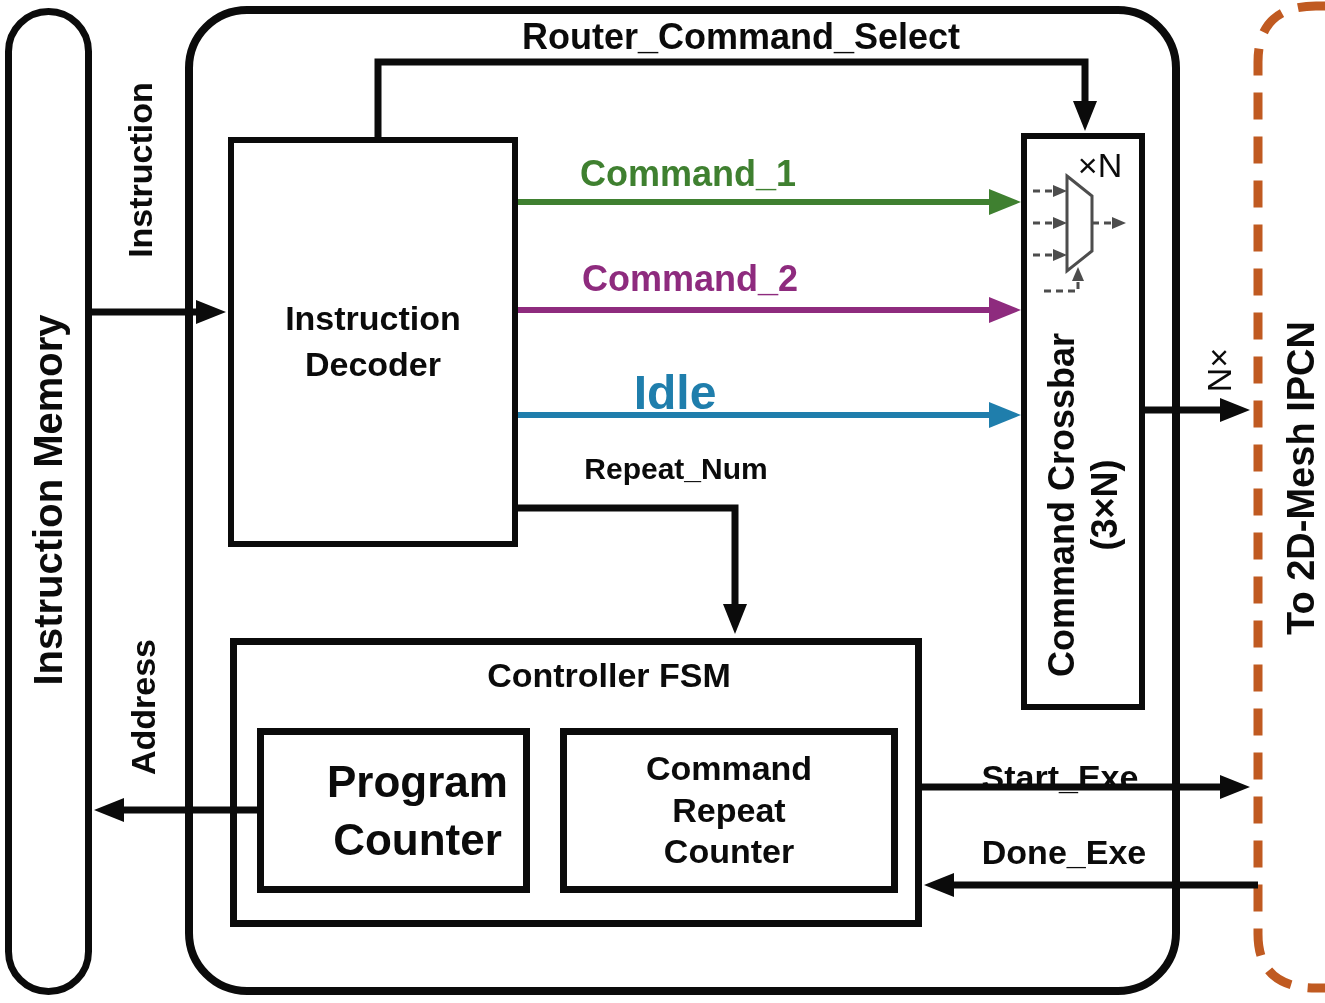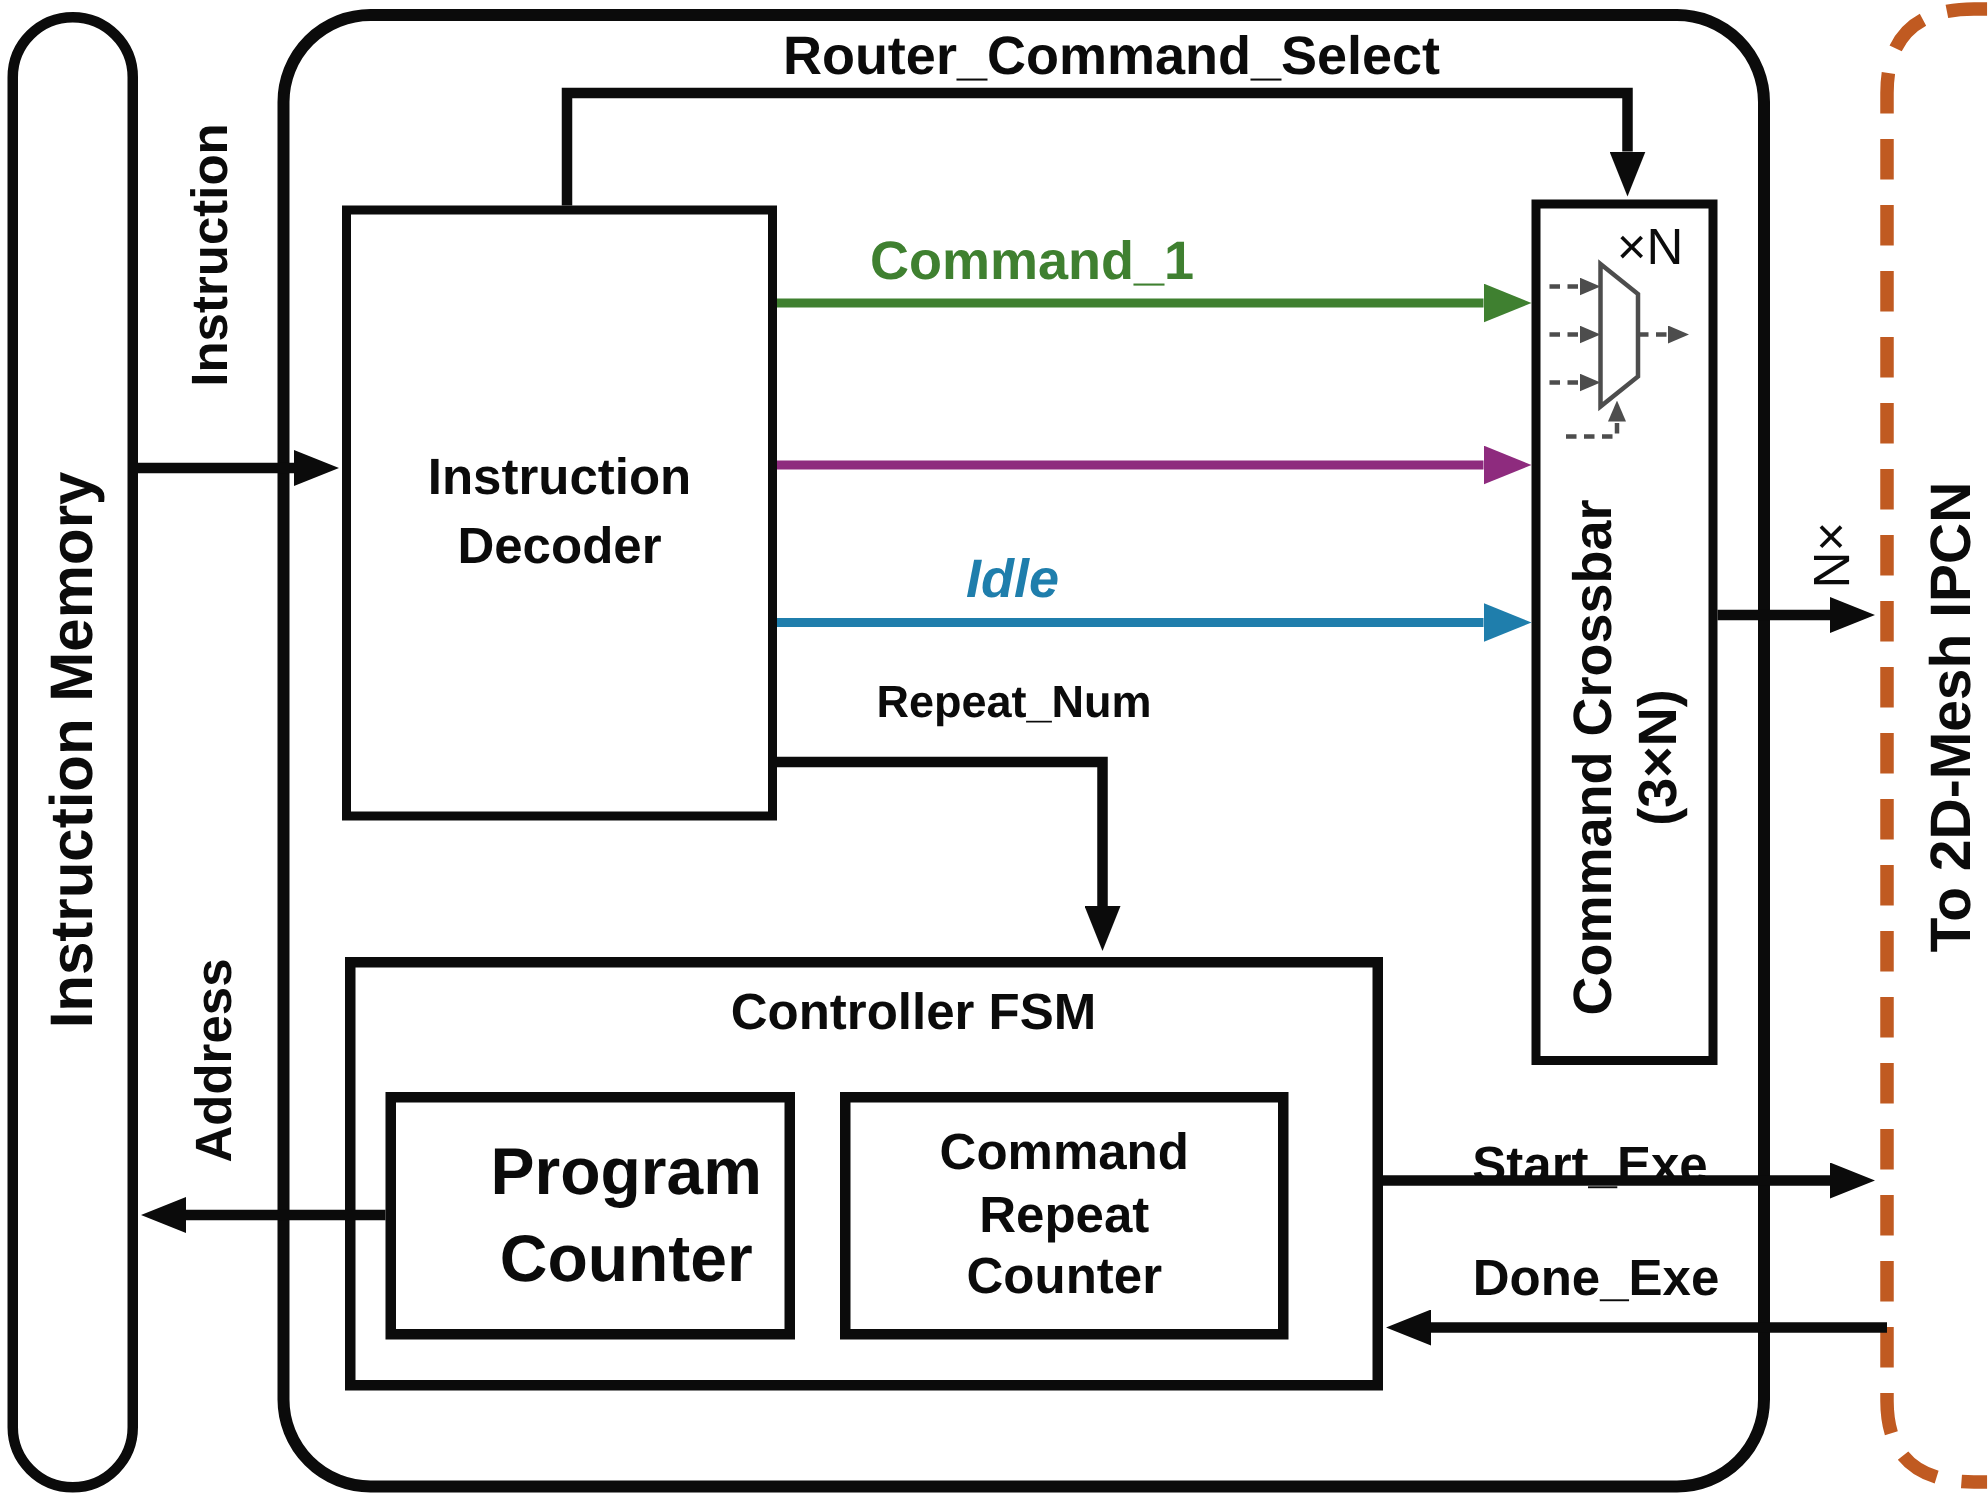--- a/index.html
+++ b/index.html
@@ -41,34 +41,35 @@
 
   <div class="box rounded" style="left:185px;top:6px;width:995px;height:989px;border-width:8px;"></div>
 
   <div class="box flexcenter" style="left:228px;top:137px;width:290px;height:410px;border-width:6px;font-size:34px;line-height:1.35;">Instruction
 Decoder</div>
 
   <div class="box" style="left:230px;top:638px;width:692px;height:289px;"></div>
   <div class="label" style="left:234px;top:656px;width:692px;font-size:34px;margin-left:29px;">Controller FSM</div>
   <div class="box flexcenter" style="left:257px;top:728px;width:273px;height:165px;font-size:44px;line-height:1.3;padding-left:48px;">Program
 Counter</div>
-  <div class="box flexcenter" style="left:560px;top:728px;width:299px;height:165px;font-size:34px;line-height:1.22;">Command
+  <div class="box flexcenter" style="left:560px;top:728px;width:338px;height:165px;font-size:34px;line-height:1.22;">Command
 Repeat
 Counter</div>
 
   <div class="box" style="left:1021px;top:133px;width:124px;height:577px;border-width:6px;"></div>
   <div class="label" style="left:1060px;top:146px;width:80px;font-size:34px;font-weight:400;">×N</div>
   <div class="vlabel" style="left:863px;top:462px;width:440px;height:86px;font-size:36px;line-height:1.2;">Command Crossbar
 (3×N)</div>
 
   <div class="vlabel" style="left:25px;top:150px;width:230px;height:40px;line-height:40px;font-size:34px;">Instruction</div>
   <div class="vlabel" style="left:53px;top:687px;width:180px;height:40px;line-height:40px;font-size:34px;">Address</div>
   <div class="label" style="left:491px;top:16px;width:500px;font-size:36px;">Router_Command_Select</div>
   <div class="label green" style="left:538px;top:153px;width:300px;font-size:36px;">Command_1</div>
-  <div class="label blue" style="left:525px;top:365px;width:300px;font-size:36px;font-style:italic;">Idle</div>
+  <div class="label purple" style="left:540px;top:258px;width:300px;font-size:36px;">Command_2</div>
+  <div class="label blue" style="left:525px;top:365px;width:300px;font-size:48px;">Idle</div>
   <div class="label" style="left:526px;top:452px;width:300px;font-size:30px;">Repeat_Num</div>
   <div class="label" style="left:960px;top:735px;width:200px;font-size:34px;margin-top:23px;">Start_Exe</div>
   <div class="label" style="left:964px;top:833px;width:200px;font-size:34px;">Done_Exe</div>
   <div class="vlabel cw" style="left:1175px;top:350px;width:90px;height:40px;line-height:40px;font-size:34px;font-weight:400;">×N</div>
 
   <div class="vlabel" style="left:1131px;top:456px;width:340px;height:44px;line-height:44px;font-size:38px;">To 2D-Mesh IPCN</div>
 
   <svg class="overlay" width="1325" height="1003" viewBox="0 0 1325 1003">
     <defs>
       <marker id="mb" viewBox="0 0 30 24" refX="0" refY="12" markerWidth="30" markerHeight="24" orient="auto" markerUnits="userSpaceOnUse">

